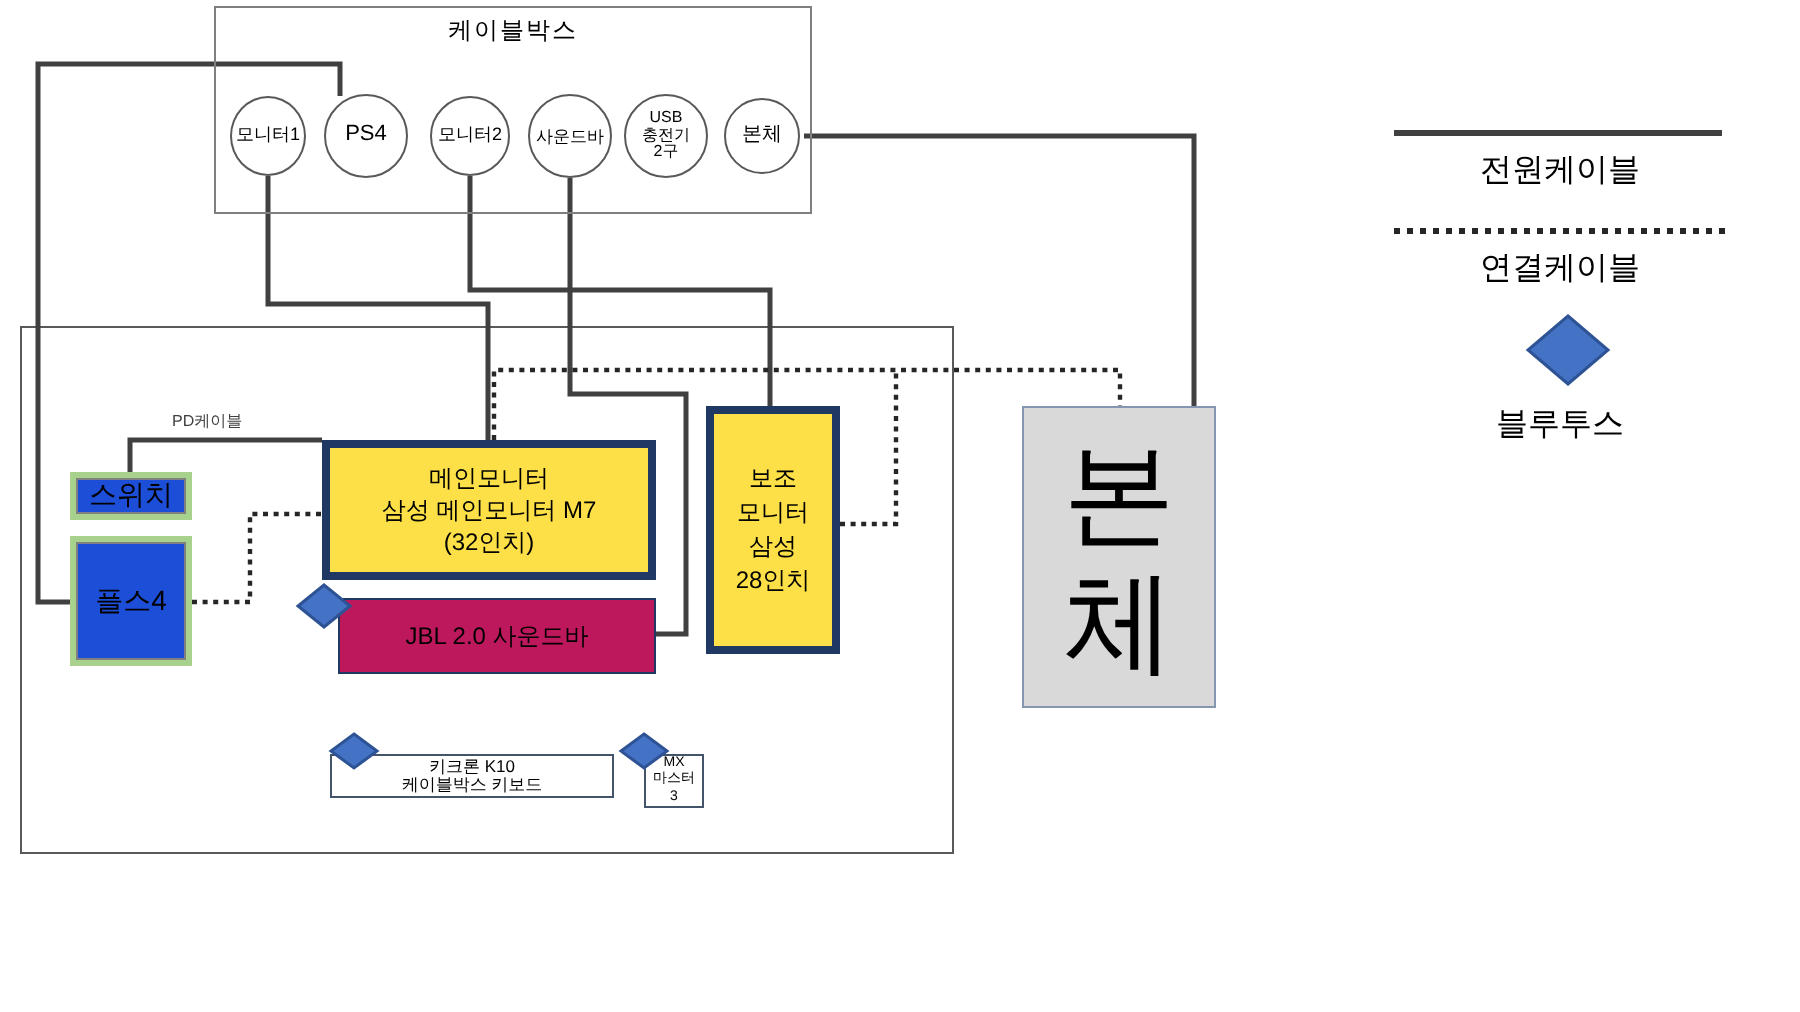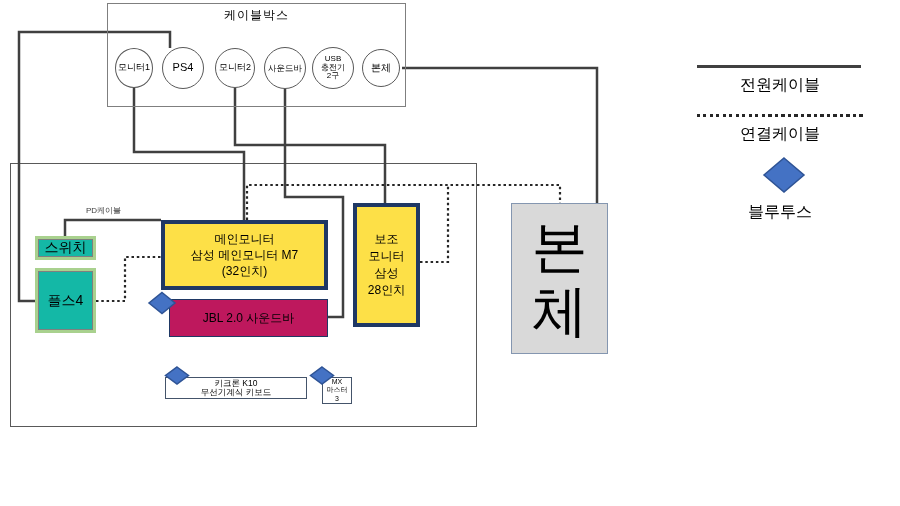--- a/index.html
+++ b/index.html
@@ -24,21 +24,21 @@
   .p5{left:362px;top:49px;width:38px;height:38px;font-size:10px;}
   
   .main-area{left:10px;top:163px;width:467px;height:264px;border:1px solid var(--thin-border);z-index:1;}
   
   svg.lines{left:0;top:0;z-index:2;pointer-events:none;}
   svg.overlay{left:0;top:0;z-index:4;pointer-events:none;}
   .power-line{fill:none;stroke:var(--line-dark);stroke-width:2.5;}
   .conn-line{fill:none;stroke:var(--dotted);stroke-width:2.2;stroke-dasharray:2.5 2.8;}
   .bt-diamond{fill:var(--diamond);stroke:var(--diamond-stroke);stroke-width:1.5;}
   
-  .green-box{border:3px solid var(--green);box-shadow:inset 0 0 0 1px #7f7f7f;background:#14b8a6;z-index:3;
+  .green-box{border:3px solid var(--green);box-shadow:inset 0 0 0 1px #7f7f7f;background:#1d4ed8;z-index:3;
              display:flex;align-items:center;justify-content:center;font-size:14px;}
   .switch-box{left:35px;top:236px;width:61px;height:24px;}
   .ps4-box{left:35px;top:268px;width:61px;height:65px;}
   .navy-box{border:4px solid var(--navy);background:#fde047;z-index:3;display:flex;flex-direction:column;
             align-items:center;justify-content:center;text-align:left;}
   .main-monitor{left:161px;top:220px;width:167px;height:70px;font-size:12px;}
   .main-monitor span{line-height:16px;}
   .secondary-monitor{left:353px;top:203px;width:67px;height:124px;font-size:12px;}
   .secondary-monitor span{line-height:17px;}
   .jbl-box{left:169px;top:299px;width:159px;height:38px;border:1.5px solid var(--navy);background:#be185d;z-index:3;
@@ -128,21 +128,21 @@
     <span>28인치</span>
   </div>
 
   <div class="abs pc-box">
     <span>본</span>
     <span>체</span>
   </div>
 
   <div class="abs kb-box">
     <span>키크론 K10</span>
-    <span>무선기계식 키보드</span>
+    <span>케이블박스 키보드</span>
   </div>
 
   <div class="abs mouse-box">
     <span>MX</span>
     <span>마스터</span>
     <span>3</span>
   </div>
 
   <div class="abs legend-power-line"></div>
   <div class="abs legend-label lg1">전원케이블</div>

